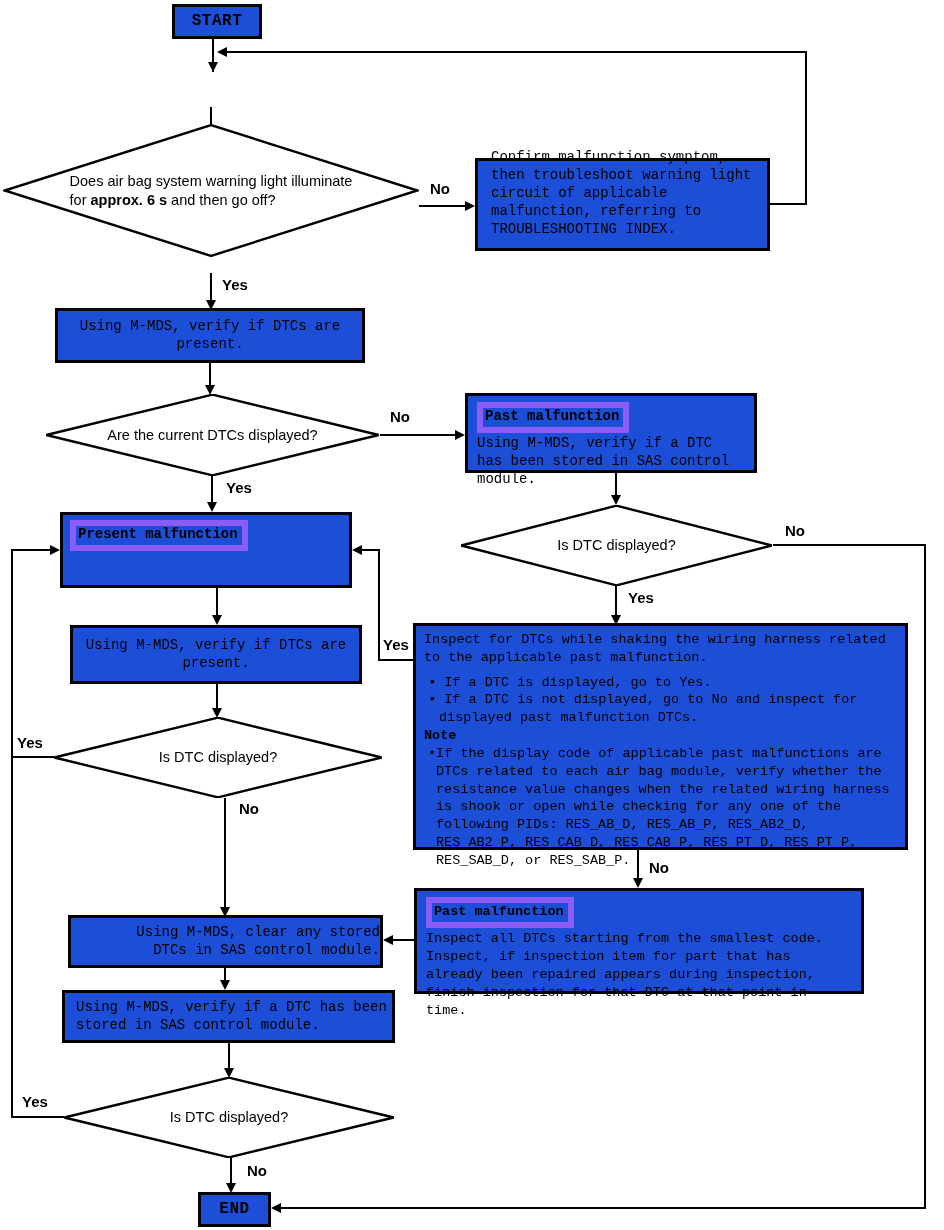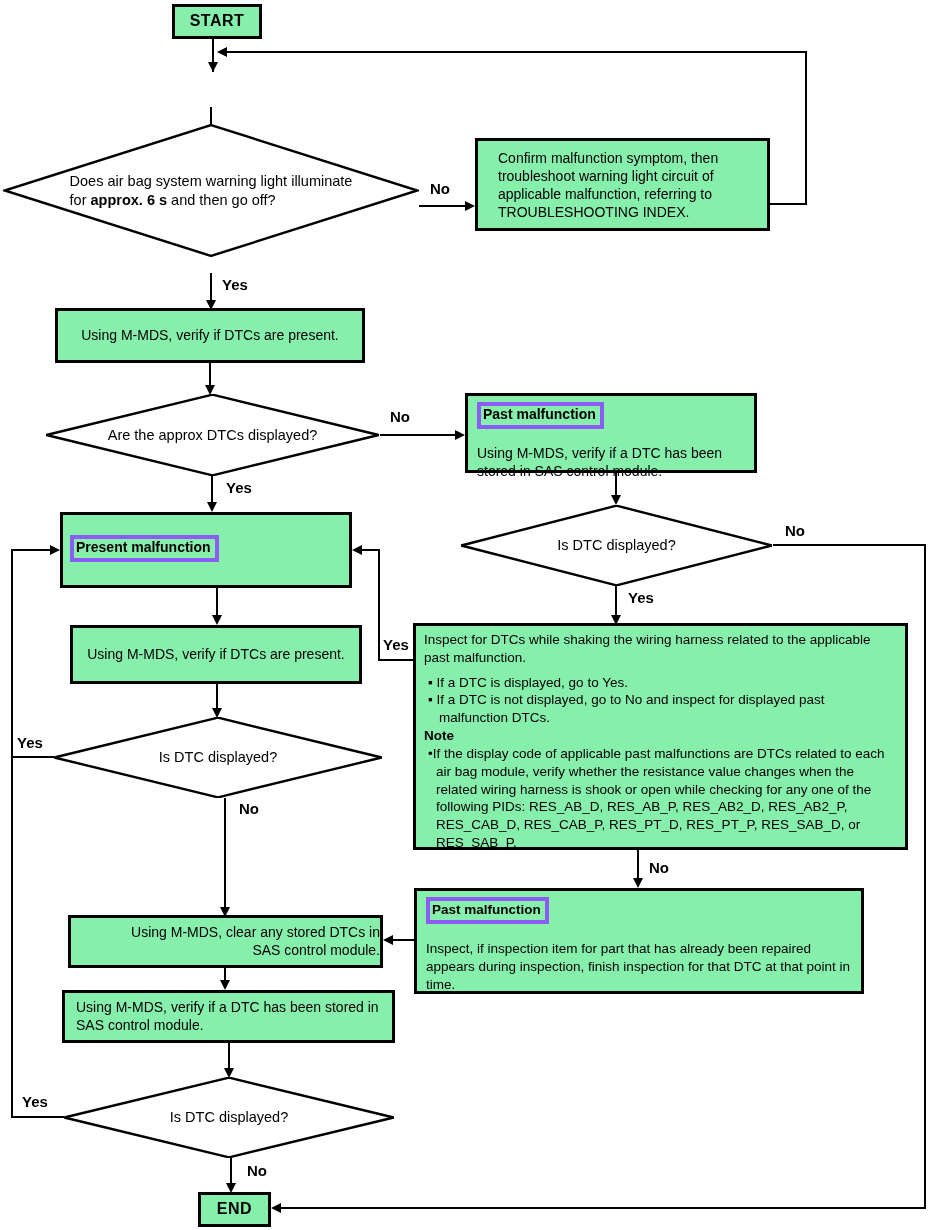--- a/index.html
+++ b/index.html
@@ -1,24 +1,24 @@
 <!DOCTYPE html>
 <html><head>
 <meta charset="utf-8">
 <style>
   html,body{margin:0;padding:0;background:#fff;}
   #stage{position:relative;width:944px;height:1230px;background:#fff;
          font-family:"Liberation Sans","DejaVu Sans",sans-serif;color:#000;}
   
-  .box{position:absolute;border:3px solid #000;background:#86efac;box-sizing:border-box;
+  .box{position:absolute;border:3px solid #000;background:#1d4ed8;box-sizing:border-box;
        font-size:14px;line-height:1.28;display:flex;align-items:center;justify-content:center;
-       text-align:center;}
+       text-align:center;font-family:Liberation Mono, monospace;}
   .box.tl{justify-content:flex-start;align-items:flex-start;text-align:left;flex-direction:column;}
   .terminal{font-weight:bold;font-size:16px;letter-spacing:.5px;}
-  .subtitle{display:inline-block;border:4px solid #8b5cf6;padding:0 4px 1px 2px;font-weight:bold;margin-bottom:16px;}
+  .subtitle{display:inline-block;border:6px solid #8b5cf6;padding:0 4px 1px 2px;font-weight:bold;margin-bottom:2px;}
   
   .dia{position:absolute;}
   .dia svg{position:absolute;left:0;top:0;width:100%;height:100%;}
   .dia .dtx{position:absolute;left:0;top:0;width:100%;height:100%;display:flex;
             align-items:center;justify-content:center;font-size:14.5px;line-height:1.3;}
   
   .ln{position:absolute;background:#000;}
   
   .ah{position:absolute;width:0;height:0;border-style:solid;border-color:transparent;}
   .ad{border-width:10px 5px 0 5px;border-top-color:#000;}
@@ -104,53 +104,54 @@
   <span class="lbl" style="left:15px;top:734px">Yes</span>
   <span class="lbl" style="left:237px;top:800px">No</span>
   <span class="lbl" style="left:20px;top:1093px">Yes</span>
   <span class="lbl" style="left:245px;top:1162px">No</span>
 
   <div class="box terminal" style="left:172px;top:4px;width:90px;height:35px">
     <span>START</span>
   </div>
 
 
-  <div class="box tl" style="left:475px;top:138px;width:295px;height:93px;padding:9px 20px;justify-content:flex-start">
+  <div class="box tl" style="left:475px;top:158px;width:295px;height:93px;padding:9px 13px;justify-content:flex-end">
     <span>Confirm malfunction symptom, then troubleshoot warning light circuit of applicable malfunction, referring to TROUBLESHOOTING INDEX.</span>
   </div>
 
   <div class="box" style="left:55px;top:308px;width:310px;height:55px">
     <span>Using M-MDS, verify if DTCs are present.</span>
   </div>
 
   <div class="box tl" style="left:465px;top:393px;width:292px;height:80px;padding:6px 9px">
     <span class="subtitle">Past malfunction</span>
     <span>Using M-MDS, verify if a DTC has been stored in SAS control module.</span>
   </div>
 
-  <div class="box tl" style="left:60px;top:512px;width:292px;height:76px;padding:20px 7px">
+  <div class="box tl" style="left:60px;top:512px;width:292px;height:76px;padding:5px 7px">
     <span class="subtitle">Present malfunction</span>
   </div>
 
   <div class="box" style="left:70px;top:625px;width:292px;height:59px">
     <span>Using M-MDS, verify if DTCs are present.</span>
   </div>
 
   <div class="box tl note-box" style="left:413px;top:623px;width:495px;height:227px">
     <div>Inspect for DTCs while shaking the wiring harness related to the applicable past malfunction.</div>
     <div class="blist">
       <div><span>▪</span> <span>If a DTC is displayed, go to Yes.</span></div>
       <div><span>▪</span> <span>If a DTC is not displayed, go to No and inspect for displayed past malfunction DTCs.</span></div>
     </div>
     <div class="note-label">Note</div>
     <div class="note-bullet"><span>•</span><span>If the display code of applicable past malfunctions are DTCs related to each air bag module, verify whether the resistance value changes when the related wiring harness is shook or open while checking for any one of the following PIDs: RES_AB_D, RES_AB_P, RES_AB2_D, RES_AB2_P, RES_CAB_D, RES_CAB_P, RES_PT_D, RES_PT_P, RES_SAB_D, or RES_SAB_P.</span></div>
   </div>
 
   <div class="box tl pm2-box" style="left:414px;top:888px;width:450px;height:106px">
     <span class="subtitle">Past malfunction</span>
+    <span>Inspect all DTCs starting from the smallest code.</span>
     <span>Inspect, if inspection item for part that has already been repaired appears during inspection, finish inspection for that DTC at that point in time.</span>
   </div>
 
   <div class="box" style="left:68px;top:915px;width:315px;height:53px;justify-content:flex-start;text-align:right;padding-left:33px">
     <span>Using M-MDS, clear any stored DTCs in SAS control module.</span>
   </div>
 
   <div class="box" style="left:62px;top:990px;width:333px;height:53px;justify-content:flex-start;text-align:left;padding-left:11px">
     <span>Using M-MDS, verify if a DTC has been stored in SAS control module.</span>
   </div>
@@ -168,21 +169,21 @@
         <span>Does air bag system warning light illuminate</span><br>
         <span>for </span><b>approx. 6 s</b><span> and then go off?</span>
       </div>
     </div>
   </div>
 
   <div class="dia" style="left:45px;top:394px;width:335px;height:82px">
     <svg viewBox="0 0 100 100" preserveAspectRatio="none">
       <polygon points="50,0.8 99.6,50 50,99.2 0.4,50" fill="#fff" stroke="#000" stroke-width="2.4" vector-effect="non-scaling-stroke"></polygon>
     </svg>
-    <div class="dtx">Are the approx DTCs displayed?</div>
+    <div class="dtx">Are the current DTCs displayed?</div>
   </div>
 
   <div class="dia" style="left:460px;top:505px;width:313px;height:81px">
     <svg viewBox="0 0 100 100" preserveAspectRatio="none">
       <polygon points="50,0.8 99.6,50 50,99.2 0.4,50" fill="#fff" stroke="#000" stroke-width="2.4" vector-effect="non-scaling-stroke"></polygon>
     </svg>
     <div class="dtx">Is DTC displayed?</div>
   </div>
 
   <div class="dia" style="left:53px;top:717px;width:330px;height:81px">

